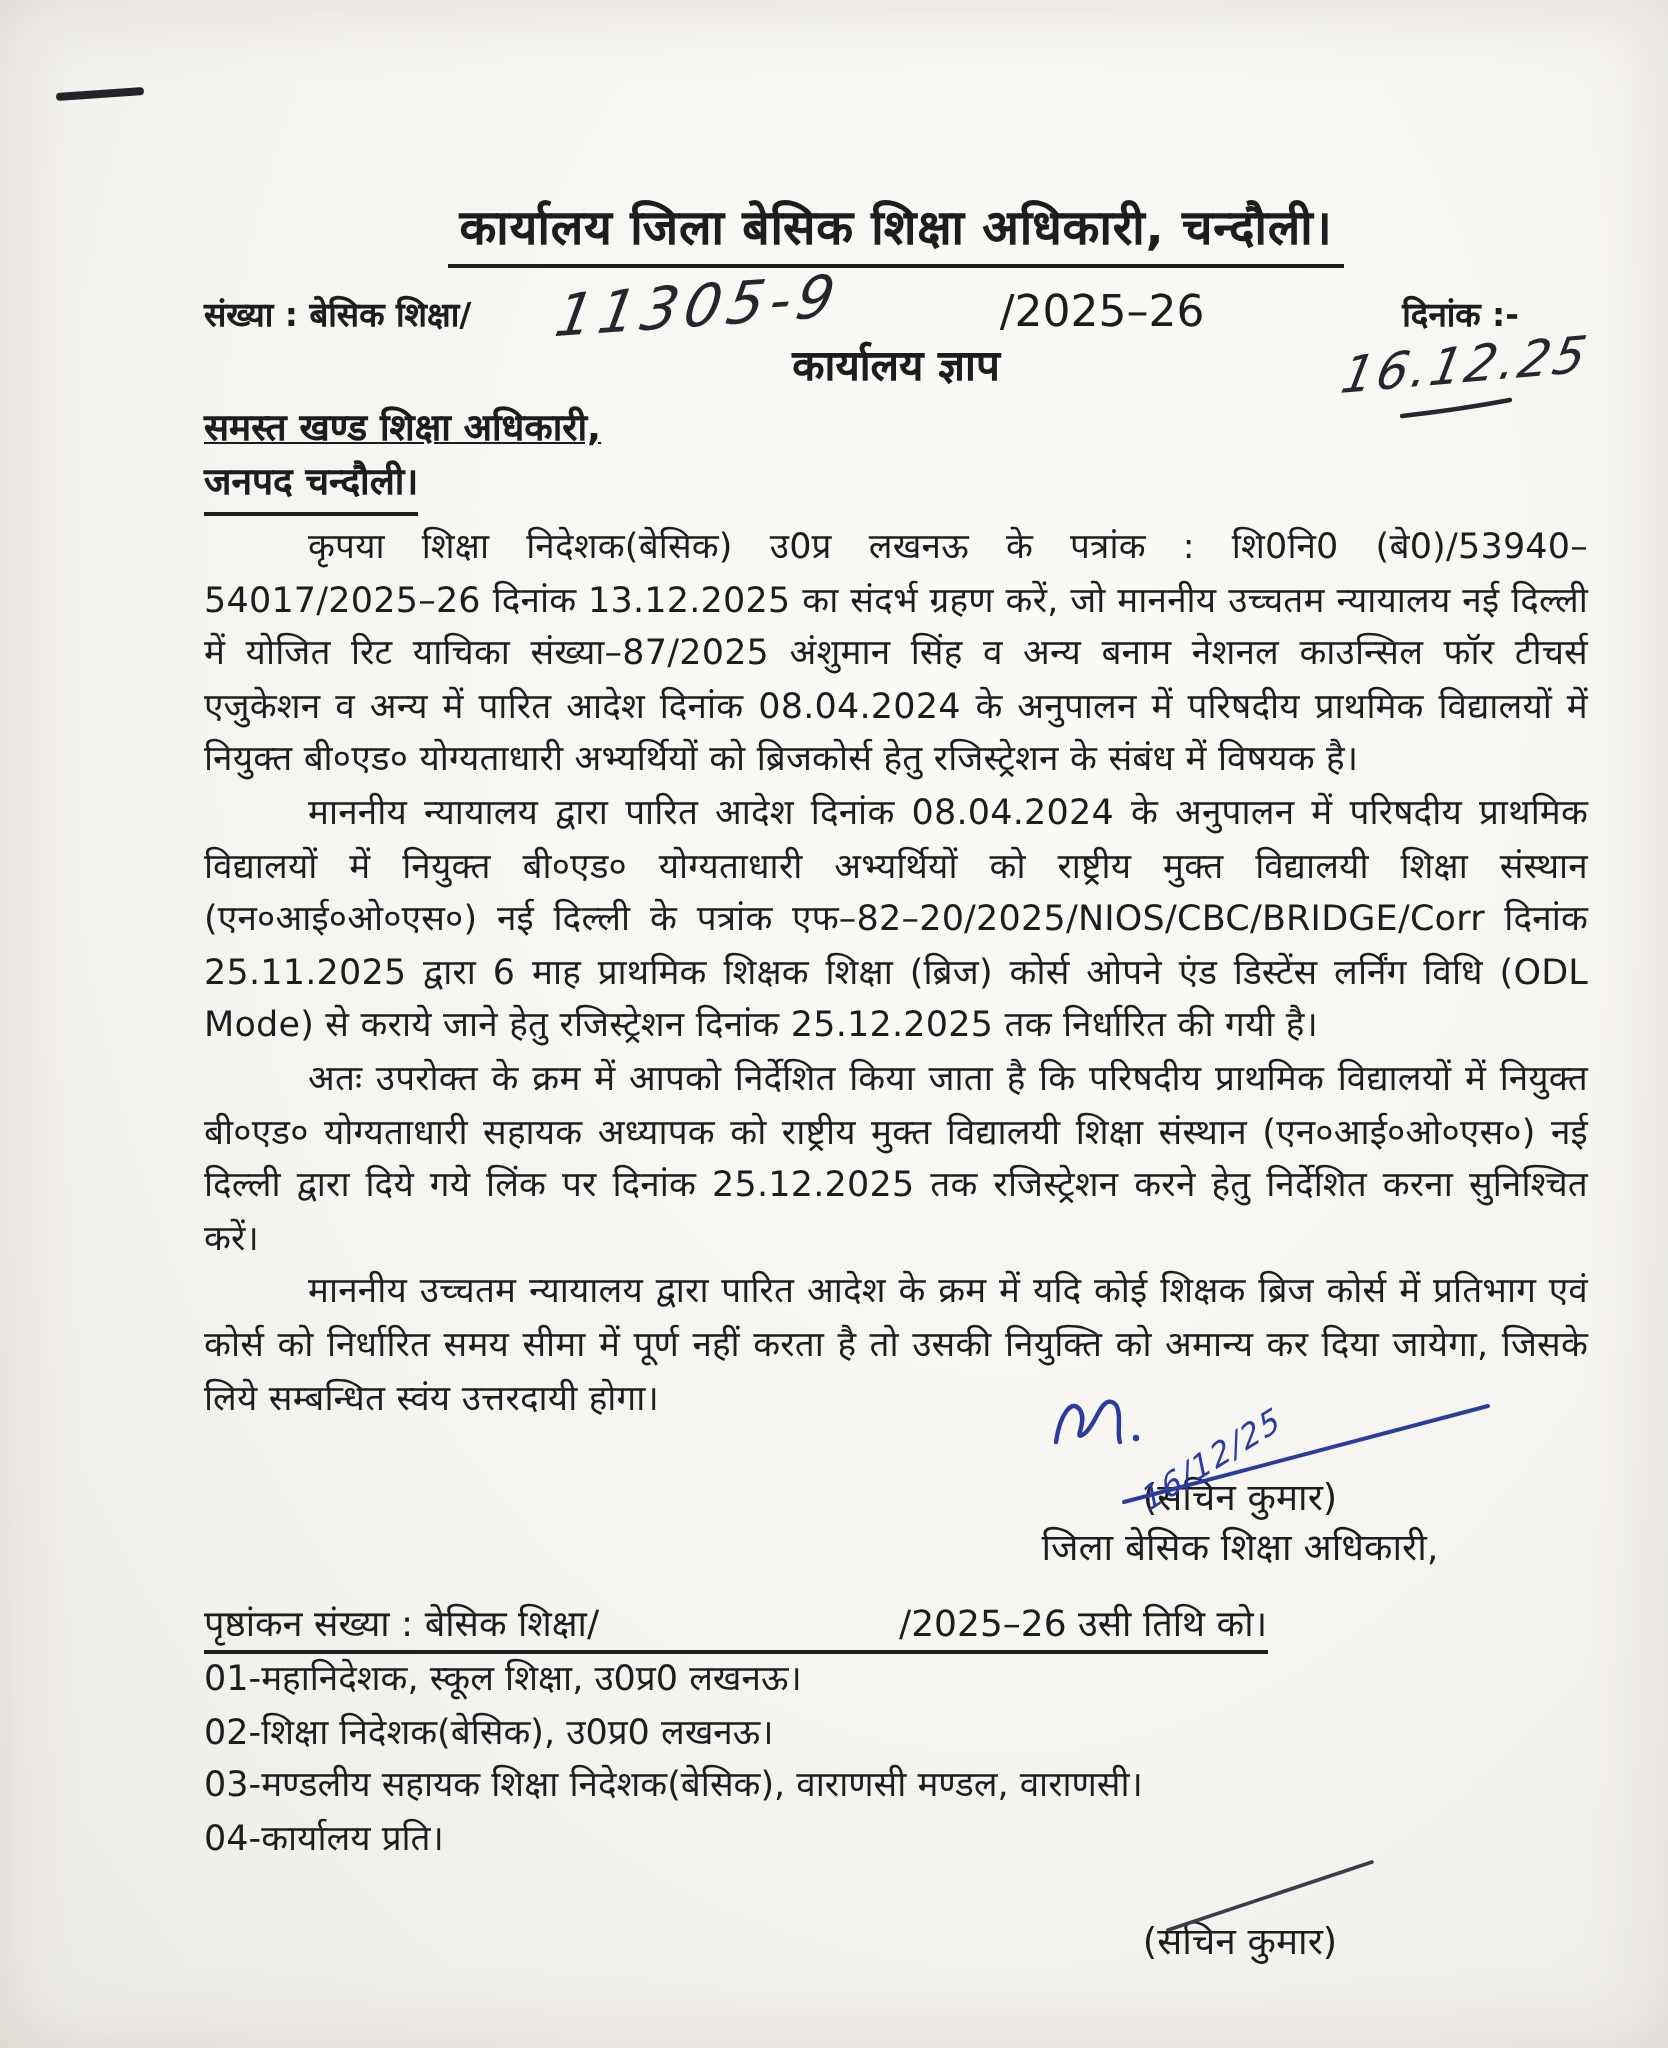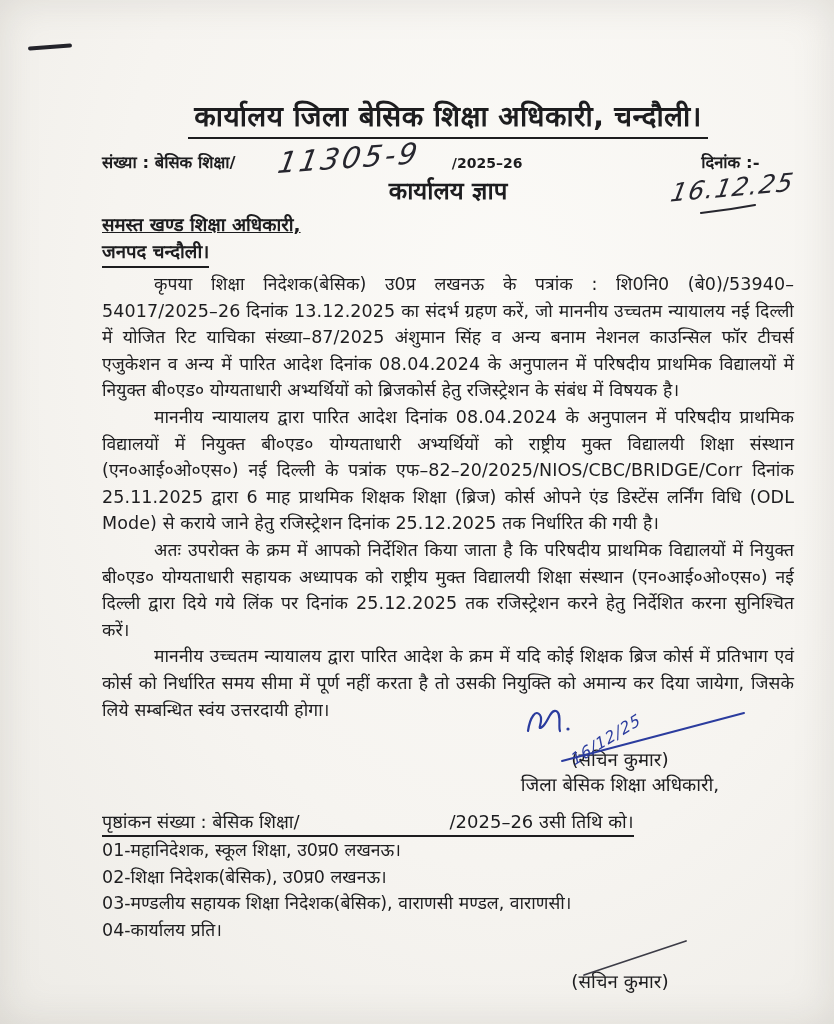--- a/index.html
+++ b/index.html
@@ -29,21 +29,21 @@
   .content {
     position: absolute;
     left: 0; top: 0;
     width: 834px;
     padding: 0 40px 0 102px;
     box-sizing: border-box;
   }
   .title-wrap { text-align: center; margin-top: 96px; }
   .office-title {
     display: inline-block;
-    font-size: 28px;
+    font-size: 24px;
     font-weight: bold;
     letter-spacing: 0.4px;
     border-bottom: 2.5px solid #1d1d1f;
     padding: 0 6px 3px 6px;
   }
   .meta-row {
     display: flex;
     align-items: baseline;
     margin-top: 2px;
     height: 40px;
@@ -53,34 +53,34 @@
   }
   .meta-label { font-size: 16.5px; font-weight: 600; }
   .hw { font-style: italic; color: #26262e; }
   .hw-number {
     display: inline-block;
     font-size: 29px;
     letter-spacing: 3px;
     margin-left: 10px;
     transform: rotate(-4deg) skewX(-14deg);
   }
-  .meta-year { font-size: 14px; font-weight: 700; }
+  .meta-year { font-size: 22px; font-weight: 400; margin-left: 48px; }
   .meta-date-wrap { margin-left: auto; display: flex; align-items: center; flex-direction: column; }
   .date-label { font-size: 16.5px; font-weight: 600; }
   .hw-date {
     display: inline-block;
     font-size: 25px;
     letter-spacing: 1.5px;
     margin-left: 4px;
     transform: rotate(-5deg) skewX(-16deg);
   }
   .date-tail { margin-left: -4px; align-self: center; }
   .memo-heading {
     text-align: center;
-    font-size: 24px;
+    font-size: 21px;
     font-weight: bold;
     margin-top: -8px;
   }
   .addr { font-size: 18.5px; font-weight: bold; line-height: 27px; text-decoration: underline; }
   .addr-first { margin-top: 5px; }
   .addr-underline { display: inline-block; border-bottom: 2px solid #1d1d1f; padding-bottom: 1px; }
   .para {
     margin: 0;
     font-size: 17.5px;
     line-height: 26.6px;

